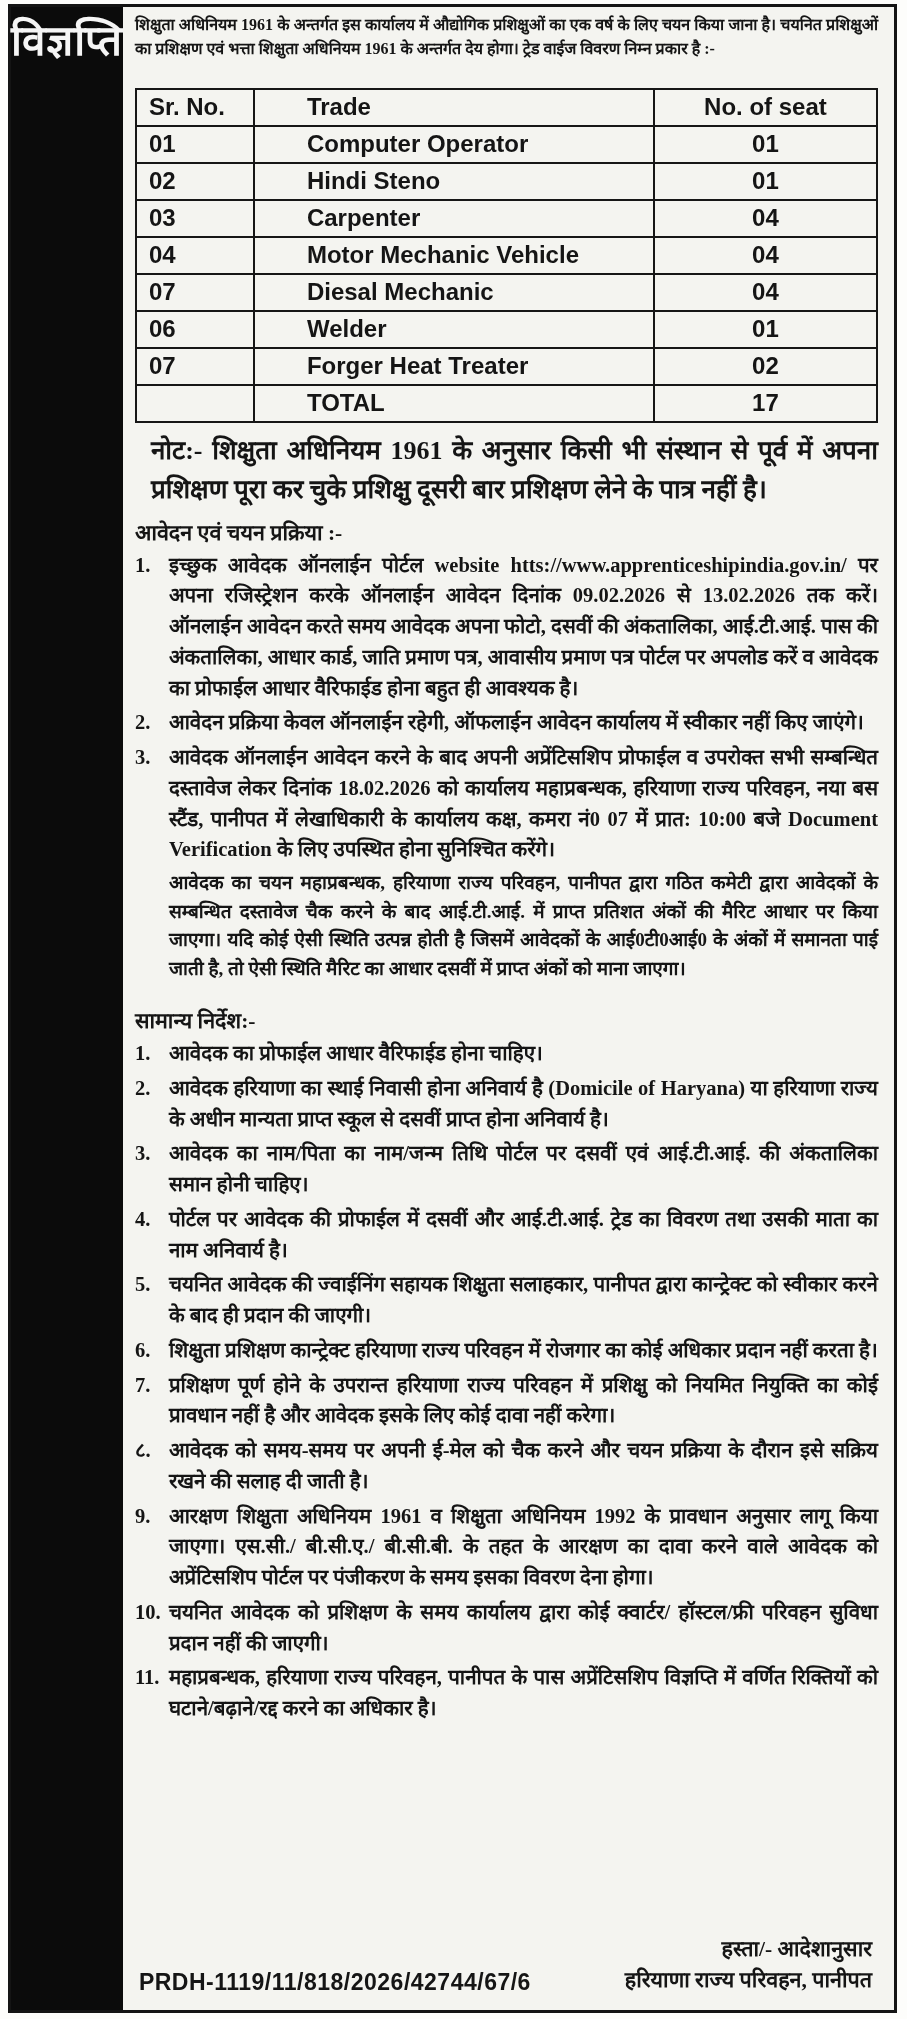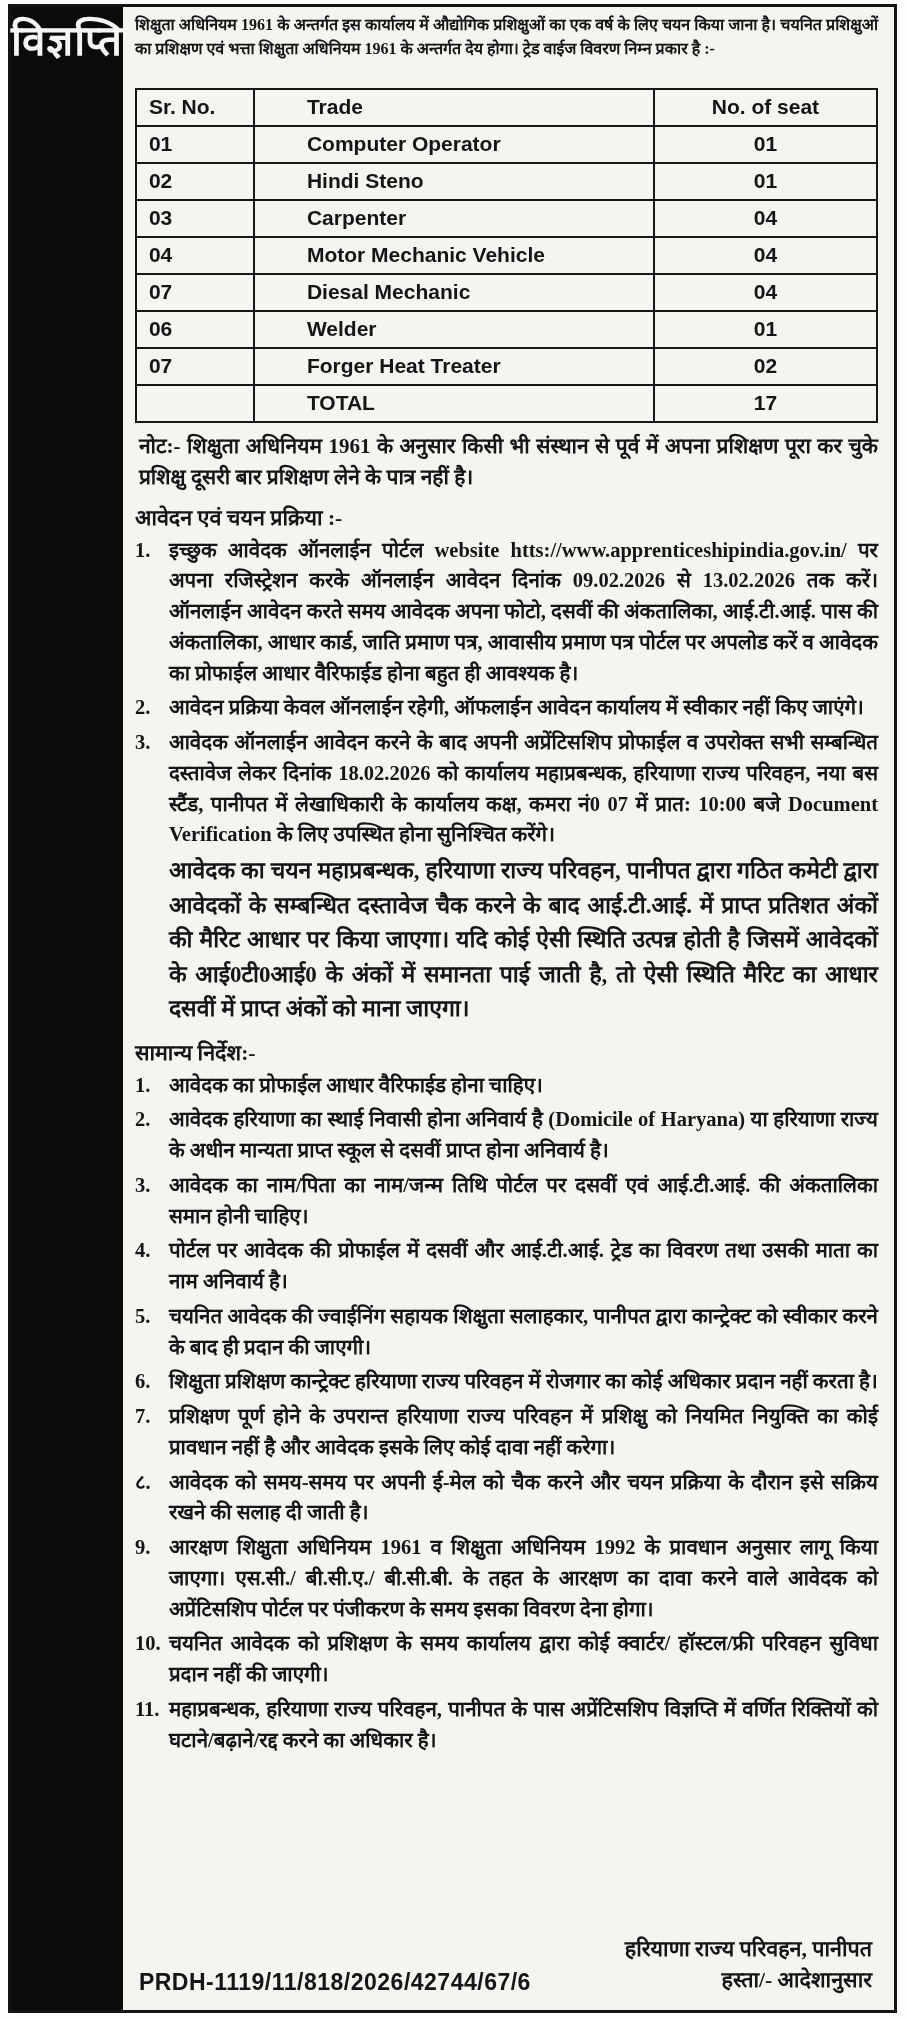--- a/index.html
+++ b/index.html
@@ -24,43 +24,43 @@
   .content { padding:6px 16px 4px 12px; flex:1; display:flex; flex-direction:column; }
   .intro {
     font-size:16px; font-weight:700; line-height:1.52; text-align:justify;
     margin-bottom:24px;
   }
   table.seats {
     width:100%; border-collapse:collapse; margin:2px 0 6px 0;
     font-family:"Liberation Sans","DejaVu Sans",sans-serif;
   }
   table.seats th, table.seats td {
-    border:2.5px solid #161616; font-weight:700; font-size:21px;
+    border:2.5px solid #161616; font-weight:700; font-size:24px;
     height:37px; padding:2px 18px;
   }
   table.seats .c1 { width:118px; text-align:left; padding-left:12px; }
   table.seats .c2 { width:400px; text-align:left; padding-left:52px; }
   table.seats .c3 { text-align:center; }
   .note {
-    font-size:21px; font-weight:700; line-height:1.5; text-align:justify;
-    margin:2px 0 6px 4px;
+    font-size:26px; font-weight:700; line-height:1.5; text-align:justify;
+    margin:2px 0 6px 16px;
   }
   h3.sec {
     font-size:21.5px; font-weight:700; margin:2px 0 4px 0;
   }
   .olist { margin-bottom:4px; }
   .item { display:flex; margin-bottom:4px; }
   .item .num {
     flex:none; width:34px; font-size:20.5px; font-weight:700; line-height:1.5;
   }
   .item .txt {
     flex:1; font-size:20.5px; font-weight:700; line-height:1.5; text-align:justify;
   }
   .cont {
-    margin:2px 0 4px 34px; font-size:23px; font-weight:700; line-height:1.5;
+    margin:2px 0 16px 34px; font-size:19px; font-weight:700; line-height:1.5;
     text-align:justify;
   }
   .footer {
     margin-top:auto; display:flex; justify-content:space-between; align-items:flex-end;
     padding:4px 6px 10px 4px;
   }
   .ref {
     font-family:"Liberation Sans","DejaVu Sans",sans-serif;
     font-size:23px; font-weight:700; letter-spacing:0.5px;text-align:center;
   }
@@ -197,20 +197,20 @@
         </div>
         <div class="item">
           <span class="num">11.</span>
           <span class="txt">महाप्रबन्धक, हरियाणा राज्य परिवहन, पानीपत के पास अप्रेंटिसशिप विज्ञप्ति में वर्णित रिक्तियों को घटाने/बढ़ाने/रद्द करने का अधिकार है।</span>
         </div>
       </div>
 
       <div class="footer">
         <div class="ref">PRDH-1119/11/818/2026/42744/67/6</div>
         <div class="sig">
+          <div>हस्ता/- आदेशानुसार</div>
           <div>हरियाणा राज्य परिवहन, पानीपत</div>
-          <div>हस्ता/- आदेशानुसार</div>
         </div>
       </div>
 
     </div>
   </div>
 </div>
 
 </body></html>

